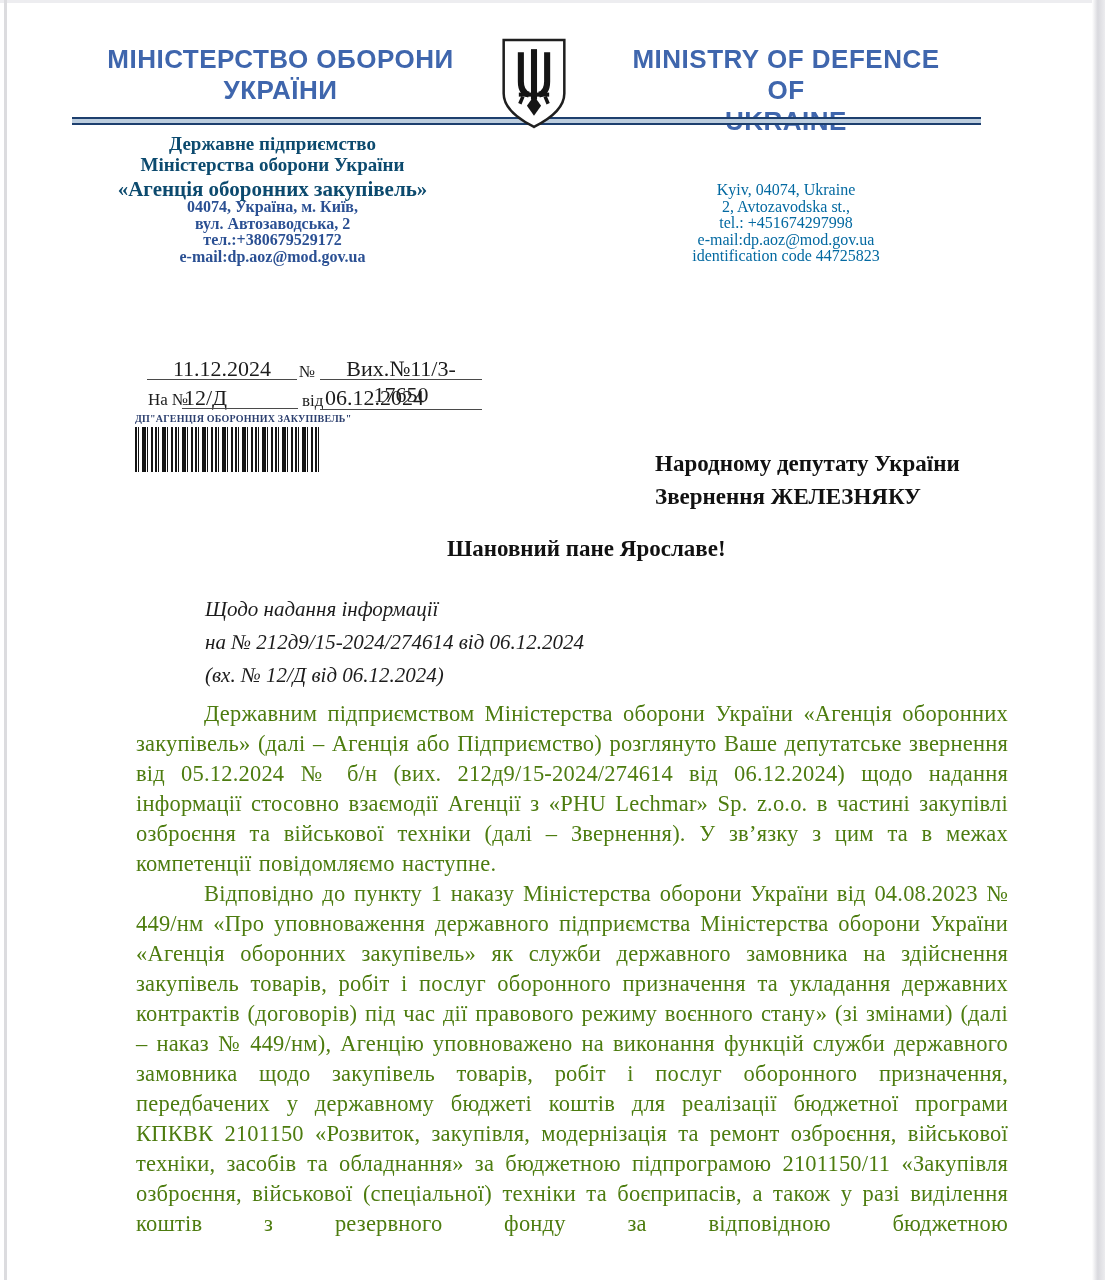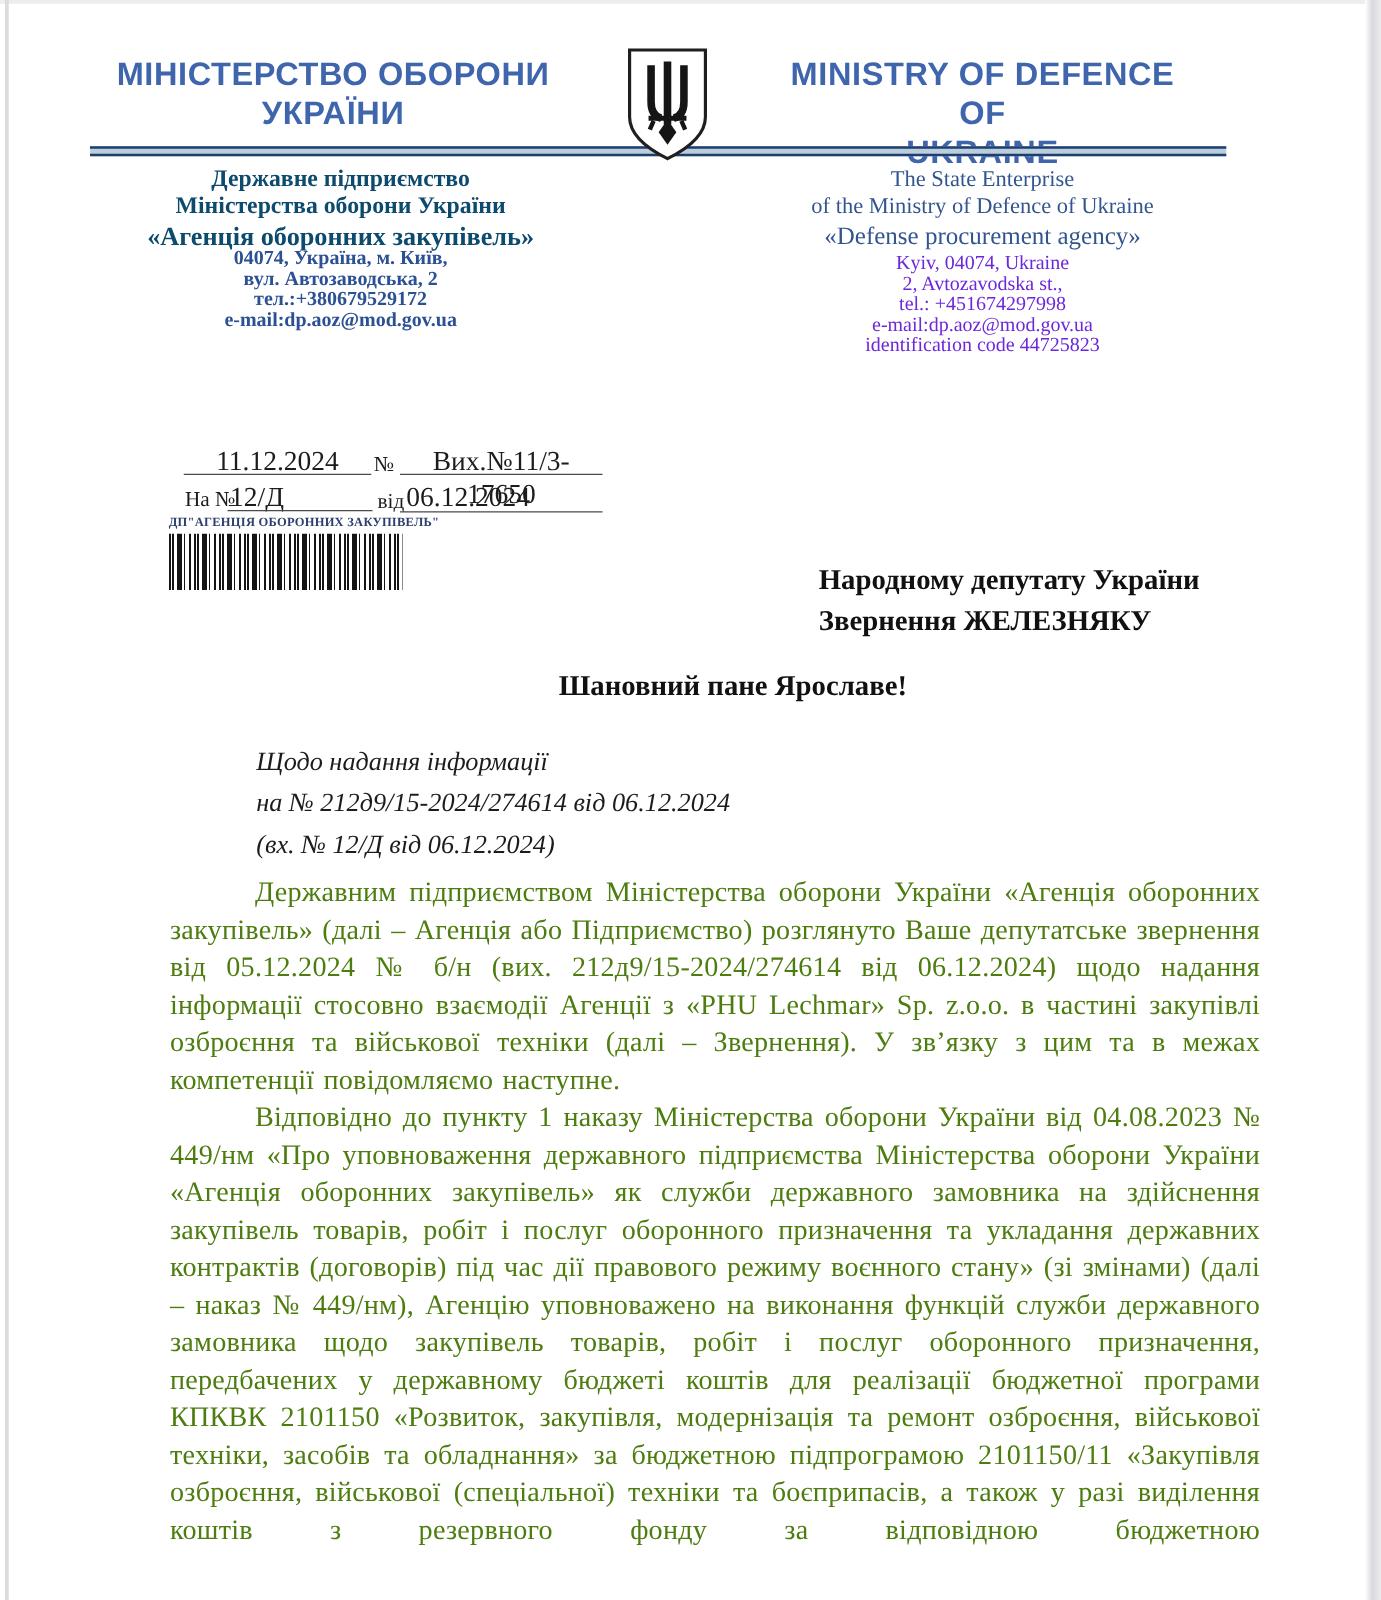--- a/index.html
+++ b/index.html
@@ -8,38 +8,38 @@
     background:#ffffff; font-family:"Liberation Serif", serif; color:#161616;
   }
   .edge-left{position:absolute;left:4px;top:0;width:3px;height:100%;background:#dcdcdf;}
   .edge-right{position:absolute;right:0;top:0;width:13px;height:100%;
     background:linear-gradient(90deg,#ffffff 0%,#d9d9de 45%,#ececef 100%);}
   .edge-top{position:absolute;left:0;top:0;width:100%;height:3px;background:#ededf0;}
 
   
   .title{position:absolute;text-align:center;font-family:"Liberation Sans",sans-serif;
     font-weight:bold;font-size:26px;line-height:31px;color:#3f66ad;letter-spacing:.5px;}
-  .title-uk{left:69px;top:44px;width:395px;}
+  .title-uk{left:83px;top:44px;width:395px;}
   .title-en{left:614px;top:44px;width:344px;}
 
   .hrule{position:absolute;left:72px;top:117px;width:909px;height:4px;
     background:#bccdde;border-top:2px solid #1d3f6e;border-bottom:2px solid #1d3f6e;}
 
   .emblem{position:absolute;left:499px;top:37px;width:70px;height:93px;z-index:3;}
 
   .org{position:absolute;text-align:center;color:#0c4a6e;}
   .org-uk{left:75px;top:133px;width:395px;font-weight:bold;}
   .org-en{left:614px;top:133px;width:344px;color:#33558f;}
   .org-line{font-size:19px;line-height:21px;}
   .org-en .org-line{font-size:18px;}
   .org-agency{font-size:21px;line-height:24px;margin-top:2px;}
   .org-en .org-agency{font-size:20px;}
   .addr{position:absolute;text-align:center;color:#2b5093;font-size:16px;line-height:16.5px;}
   .addr-uk{left:75px;top:199px;width:395px;font-weight:bold;}
-  .addr-en{left:614px;top:203px;width:344px;color:#6d28d9;}
+  .addr-en{left:614px;top:182px;width:344px;color:#0369a1;}
 
   
   .ref{position:absolute;font-size:22px;color:#1c1c1c;}
   .ref-line{position:absolute;border-top:1.5px solid #4a4a4a;height:0;}
   .ref-center{text-align:center;}
   .ref-label{font-size:17px;}
   .bc-label{position:absolute;left:135px;top:413px;font-size:10px;font-weight:bold;
     color:#2c3f6e;letter-spacing:.2px;font-family:"Liberation Serif",serif;}
   .barcode{position:absolute;left:135px;top:427px;width:187px;height:45px;
     background:repeating-linear-gradient(90deg,
@@ -95,25 +95,20 @@
     <div class="org-line">Міністерства оборони України</div>
     <div class="org-agency">«Агенція оборонних закупівель»</div>
   </div>
   <div class="addr addr-uk">
     <div>04074, Україна, м. Київ,</div>
     <div>вул. Автозаводська, 2</div>
     <div>тел.:+380679529172</div>
     <div>e-mail:dp.aoz@mod.gov.ua</div>
   </div>
 
-  <div class="org org-en">
-    <div class="org-line">The State Enterprise</div>
-    <div class="org-line">of the Ministry of Defence of Ukraine</div>
-    <div class="org-agency">«Defense procurement agency»</div>
-  </div>
   <div class="addr addr-en">
     <div>Kyiv, 04074, Ukraine</div>
     <div>2, Avtozavodska st.,</div>
     <div>tel.: +451674297998</div>
     <div>e-mail:dp.aoz@mod.gov.ua</div>
     <div>identification code 44725823</div>
   </div>
 
   <div class="ref ref-center" style="left:147px;top:356px;width:150px;">11.12.2024</div>
   <div class="ref-line" style="left:147px;top:379px;width:150px;"></div>

